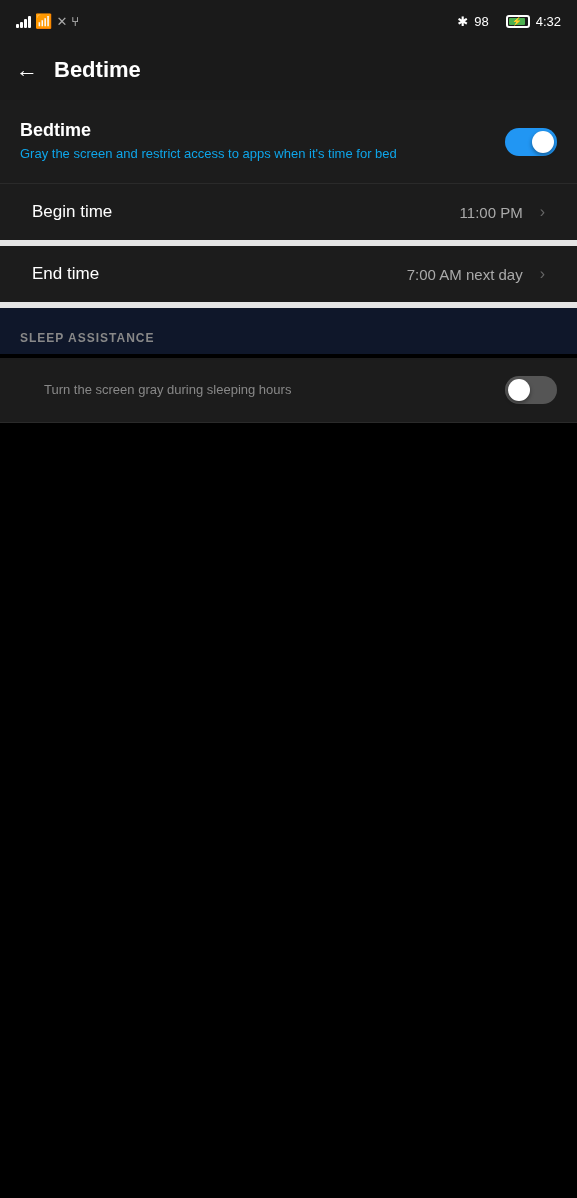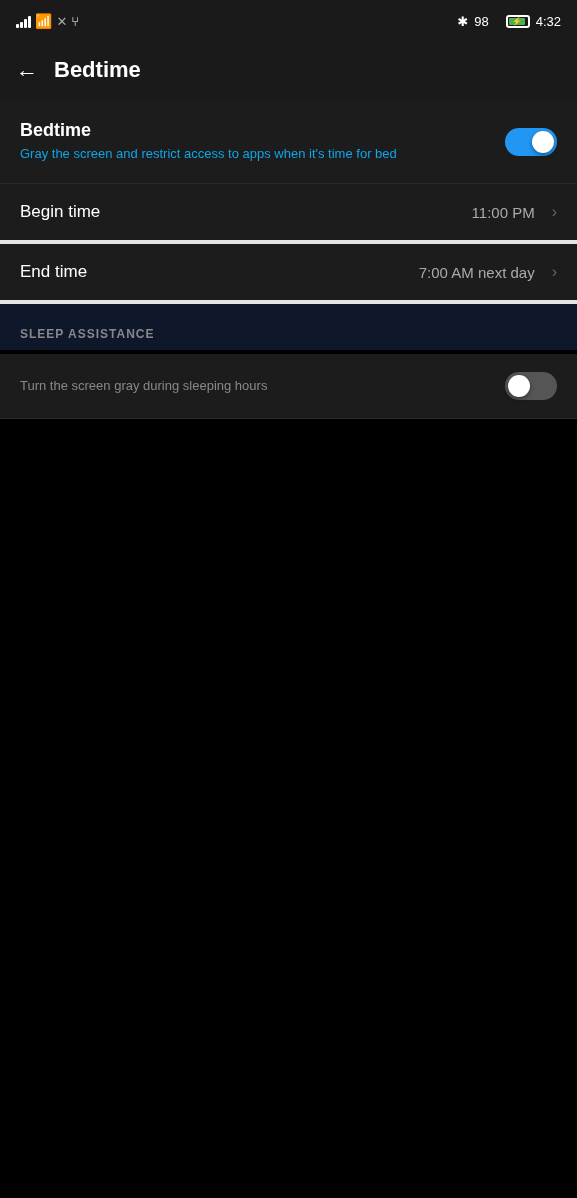--- a/index.html
+++ b/index.html
@@ -190,25 +190,25 @@
       left: calc(100% - 25px);
     }
 
     .slider.off .slider-knob {
       left: 3px;
     }
 
     
     .time-row {
       background-color: #1c1c1c;
-      padding: 18px 20px;
+      padding: 18px 32px;
       display: flex;
       justify-content: space-between;
       align-items: center;
-      border-bottom: 4px solid #e5e5e5;
+      border-bottom: 6px solid #e5e5e5;
       cursor: pointer;
     }
 
     .time-label {
       font-size: 17px;
       color: #ffffff;
       font-weight: 400;
     }
 
     .time-value-container {
@@ -263,20 +263,21 @@
       font-size: 17px;
       font-weight: 500;
       color: #ffffff;
       margin-bottom: 4px;
     }
 
     .assistance-desc {
       font-size: 13px;
       color: #888888;
       line-height: 1.4;
+      margin-left: 24px;
     }
   </style>
 </head>
 <body>
 
 <div class="status-bar">
   <div class="status-left">
     <div class="signal-bars">
       <div class="signal-bar" style="height:4px;"></div>
       <div class="signal-bar" style="height:6px;"></div>

